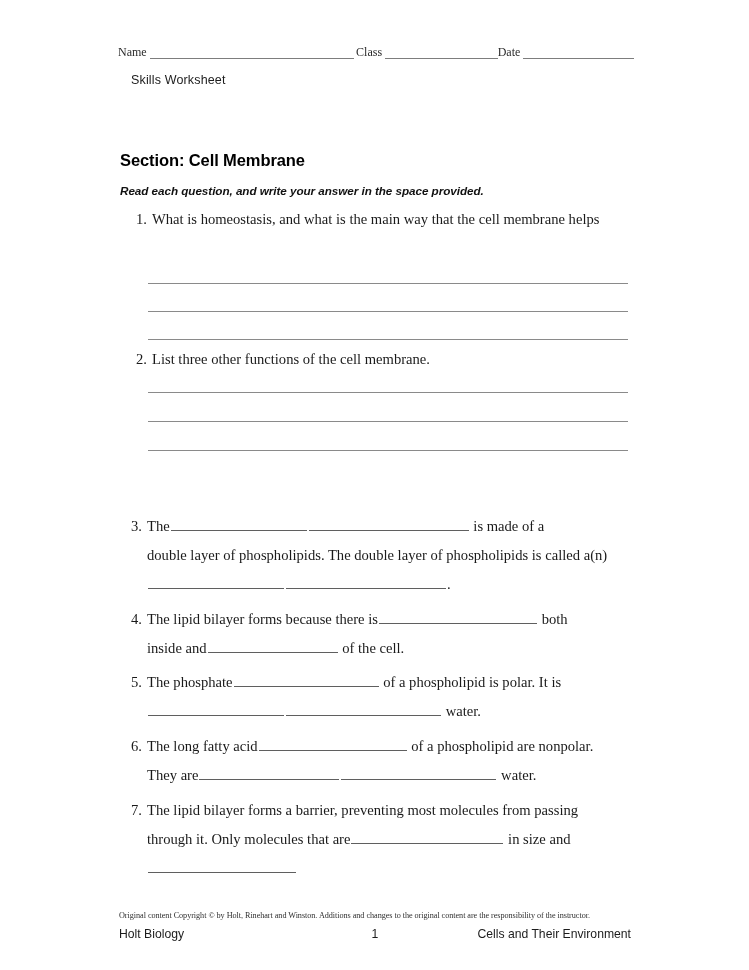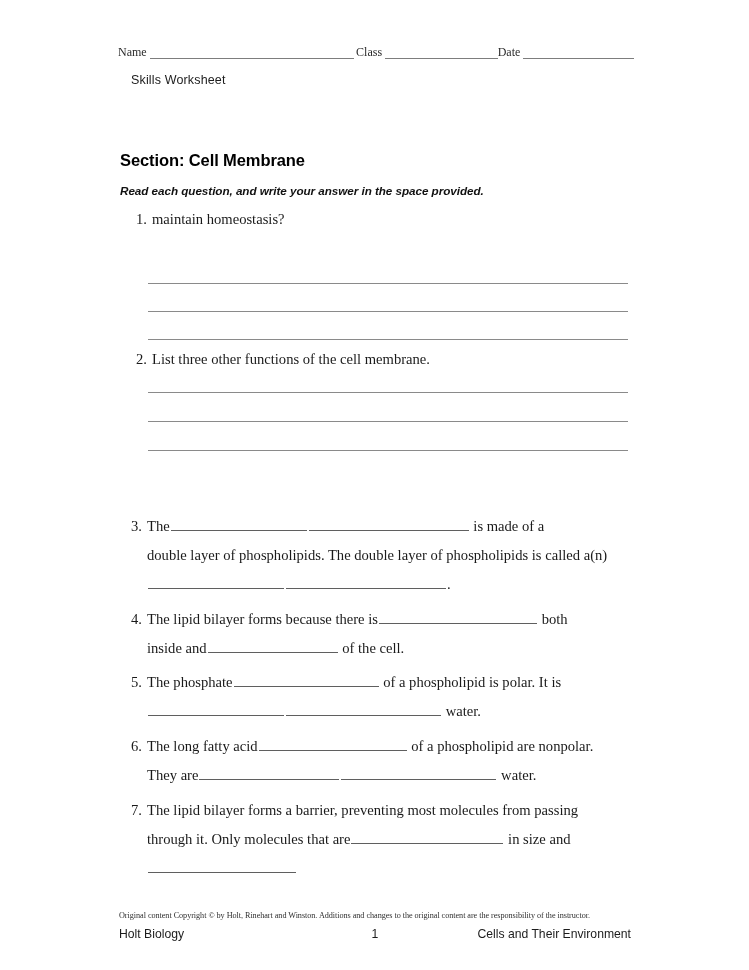--- a/index.html
+++ b/index.html
@@ -169,21 +169,21 @@
   </div>
 
   <div class="skills">Skills Worksheet</div>
   <div class="section-head">Section: Cell Membrane</div>
 
   <div class="direction direction-1">Read each question, and write your answer in the space provided.</div>
 
   <div class="q" style="left:125px; top:205px;">
     <span class="num">1.</span>
     <div class="body">
-      <div>maintain homeostasis?</div>
+      <div>What is homeostasis, and what is the main way that the cell membrane helps</div>
     </div>
   </div>
   <div class="answer-rule" style="top:283px;"></div>
   <div class="answer-rule" style="top:311px;"></div>
   <div class="answer-rule" style="top:339px;"></div>
 
   <div class="q" style="left:125px; top:345px;">
     <span class="num">2.</span>
     <div class="body">
       <div>List three other functions of the cell membrane.</div>

